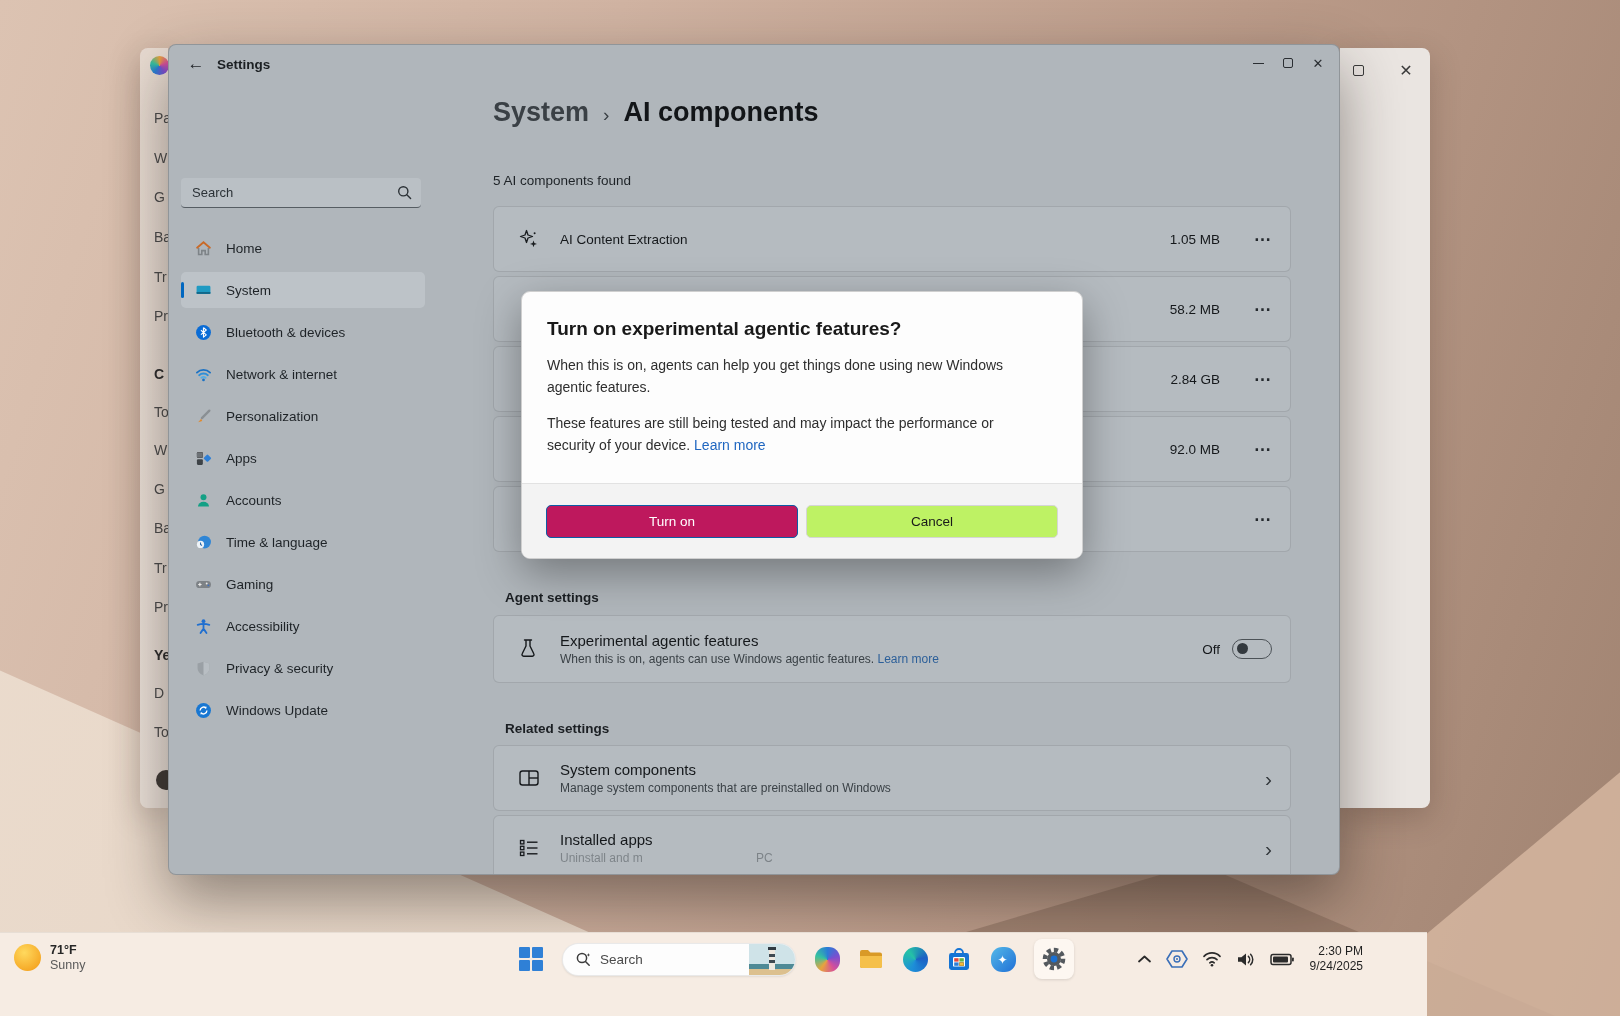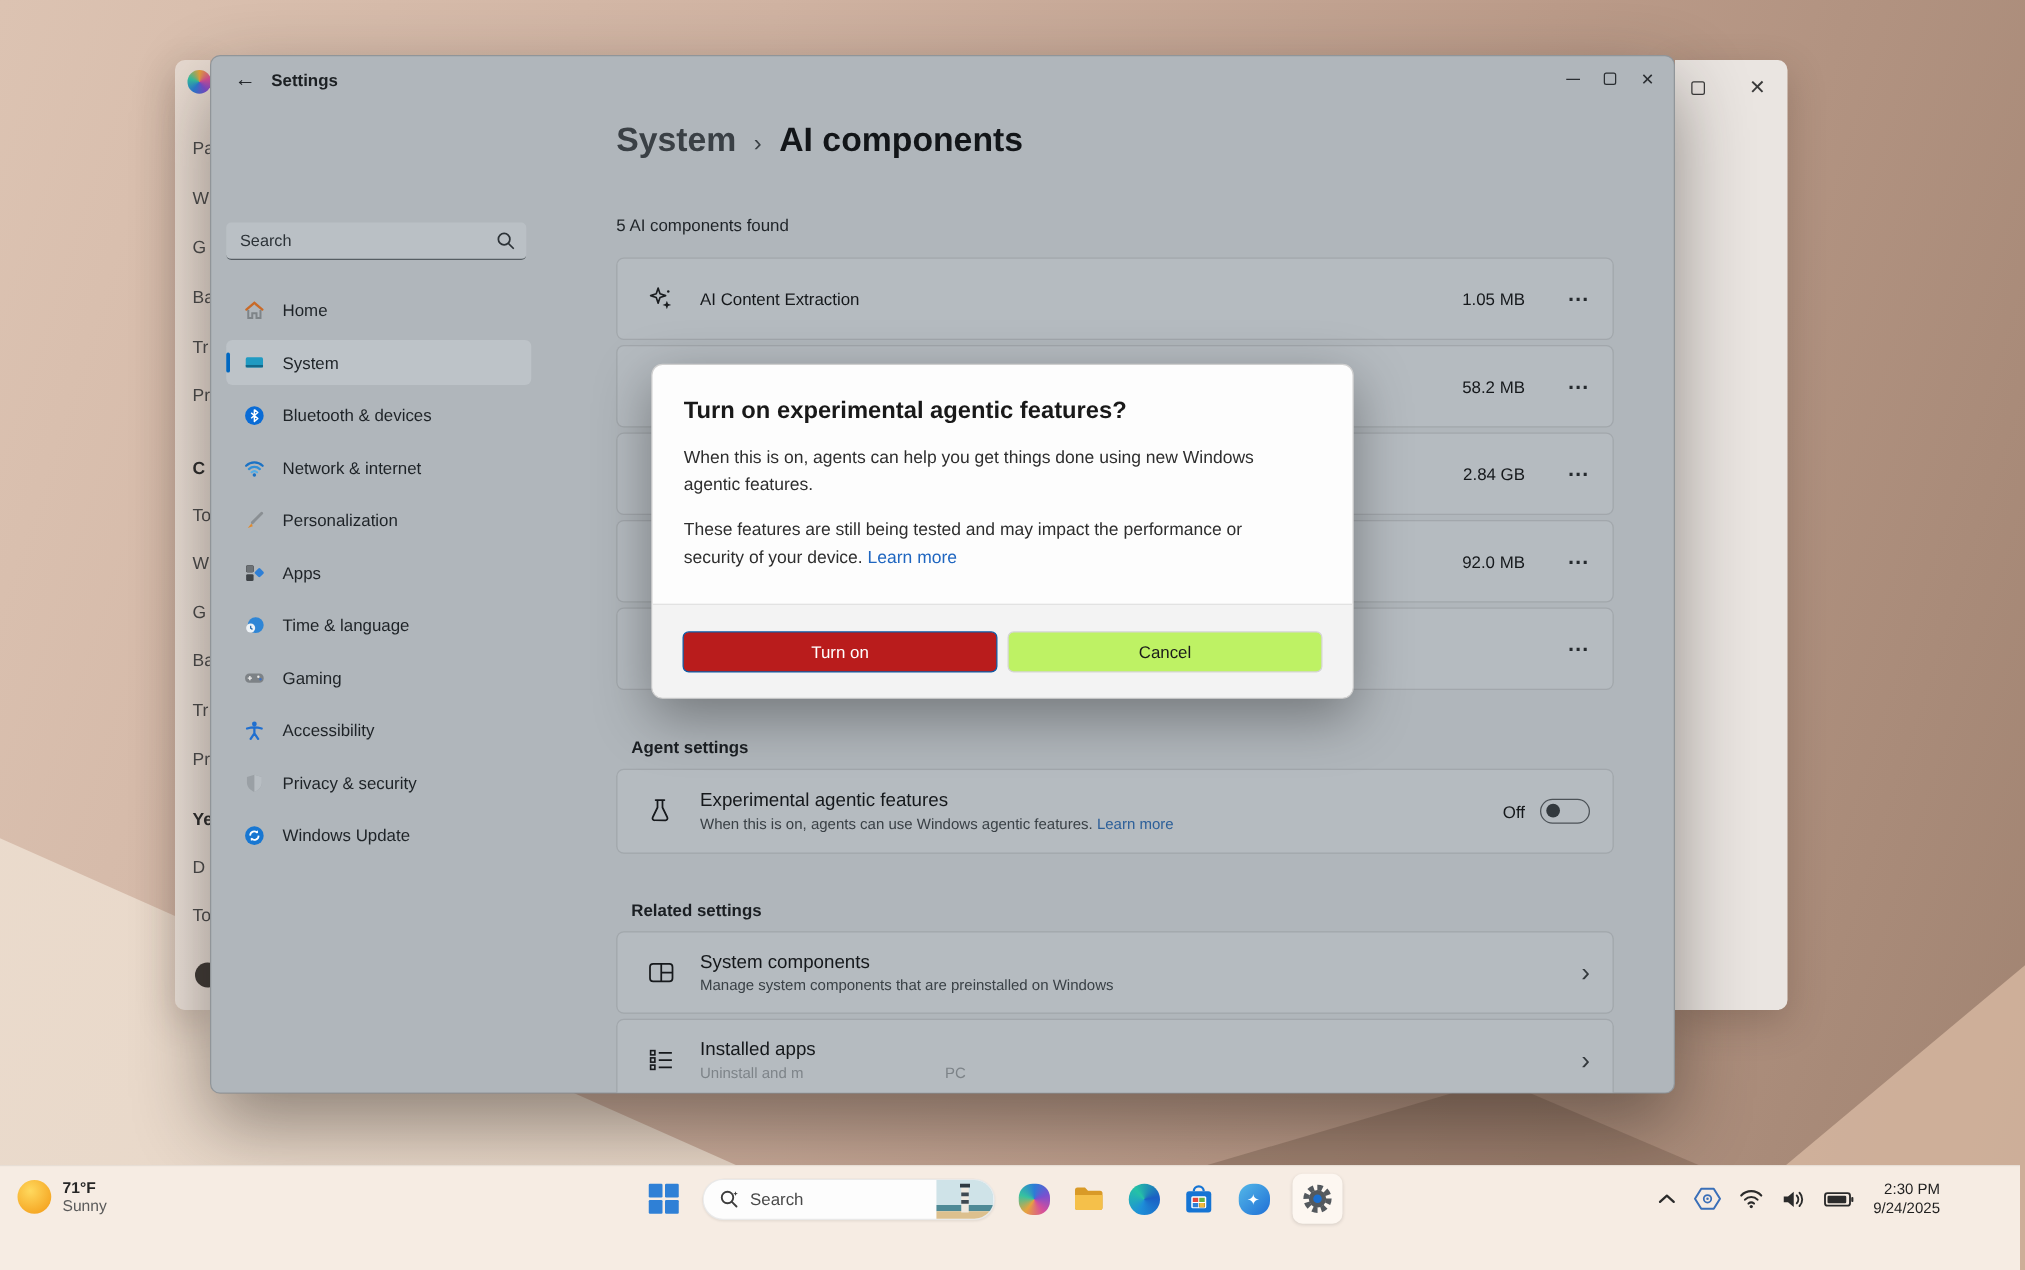--- a/index.html
+++ b/index.html
@@ -107,25 +107,25 @@
     box-shadow:0 14px 44px rgba(0,0,0,.35); z-index:30; overflow:hidden; }
   .dlg-body { padding:26px 25px 0 25px; }
   .dlg-title { font-size:19px; font-weight:700; color:#191919; }
   .dlg-p { font-size:14px; color:#2e2e2e; line-height:21.5px; margin-top:15px; width:486px; }
   .dlg-p .lnk { color:#1f66c0; }
   .dlg-footer { position:absolute; left:0; bottom:0; width:100%; height:75px;
     background:#f3f3f3; border-top:1px solid #e2e2e2; display:flex; align-items:center;
     padding:0 24px; gap:8px; }
   .btn { width:253px; height:33px; border-radius:5px; display:flex; align-items:center;
     justify-content:center; font-size:13.5px; }
-  .btn.primary { background:#b91c1c; color:#ffffff; border:1px solid #0d5ba5; }
+  .btn.primary { background:#be185d; color:#ffffff; border:1px solid #0d5ba5; }
   .btn.secondary { background:#bef264; color:#1a1a1a; border:1px solid #d5d5d5; }
 
   
-  .taskbar { position:absolute; left:0; top:932px; width:1616px; height:84px;
+  .taskbar { position:absolute; left:0; top:932px; width:1427px; height:84px;
     background:#f6ece3; border-top:1px solid rgba(0,0,0,.06); }
   .weather { position:absolute; left:14px; top:10px; display:flex; align-items:center; }
   .sun { width:27px; height:27px; border-radius:50%;
     background:radial-gradient(circle at 38% 32%, #ffd95e, #f5a623 78%); margin-right:9px; }
   .wtemp { font-size:12.5px; font-weight:700; color:#262626; }
   .wcond { font-size:12.5px; color:#5a5a5a; margin-top:1px; }
 
   .tb-icons { position:absolute; left:518px; top:0; height:52px; display:flex; align-items:center; }
   .tb-ic { width:26px; height:26px; margin-right:18px; display:flex; align-items:center;
     justify-content:center; position:relative; }
@@ -280,20 +280,29 @@
                 <rect x="1.8" y="2.2" width="5.6" height="5.2" rx="1" fill="#6d7276"></rect>
                 <rect x="1.8" y="8.8" width="5.6" height="5.2" rx="1" fill="#3e4347"></rect>
                 <rect x="9" y="5" width="5.4" height="5.4" rx="1" transform="rotate(45 11.7 7.7)" fill="#2e7fd6"></rect>
               </svg>
             </span>
           <span class="nlabel">Apps</span>
         </div>
         <div class="nav-item">
           <span class="nicon">
               <svg width="17" height="17" viewBox="0 0 16 16">
+                <circle cx="8" cy="5" r="2.8" fill="#14a085"></circle>
+                <path d="M2.8 13.6 a5.2 4.4 0 0 1 10.4 0 Z" fill="#14a085"></path>
+              </svg>
+            </span>
+          <span class="nlabel">Accounts</span>
+        </div>
+        <div class="nav-item">
+          <span class="nicon">
+              <svg width="17" height="17" viewBox="0 0 16 16">
                 <circle cx="9" cy="7.6" r="6" fill="#2f86d6"></circle>
                 <circle cx="5.2" cy="9.8" r="3.4" fill="#eef3f7"></circle>
                 <path d="M5.2 8 V9.9 L6.6 10.8" fill="none" stroke="#2f6fae" stroke-width="1"></path>
               </svg>
             </span>
           <span class="nlabel">Time &amp; language</span>
         </div>
         <div class="nav-item">
           <span class="nicon">
               <svg width="17" height="17" viewBox="0 0 16 16">

